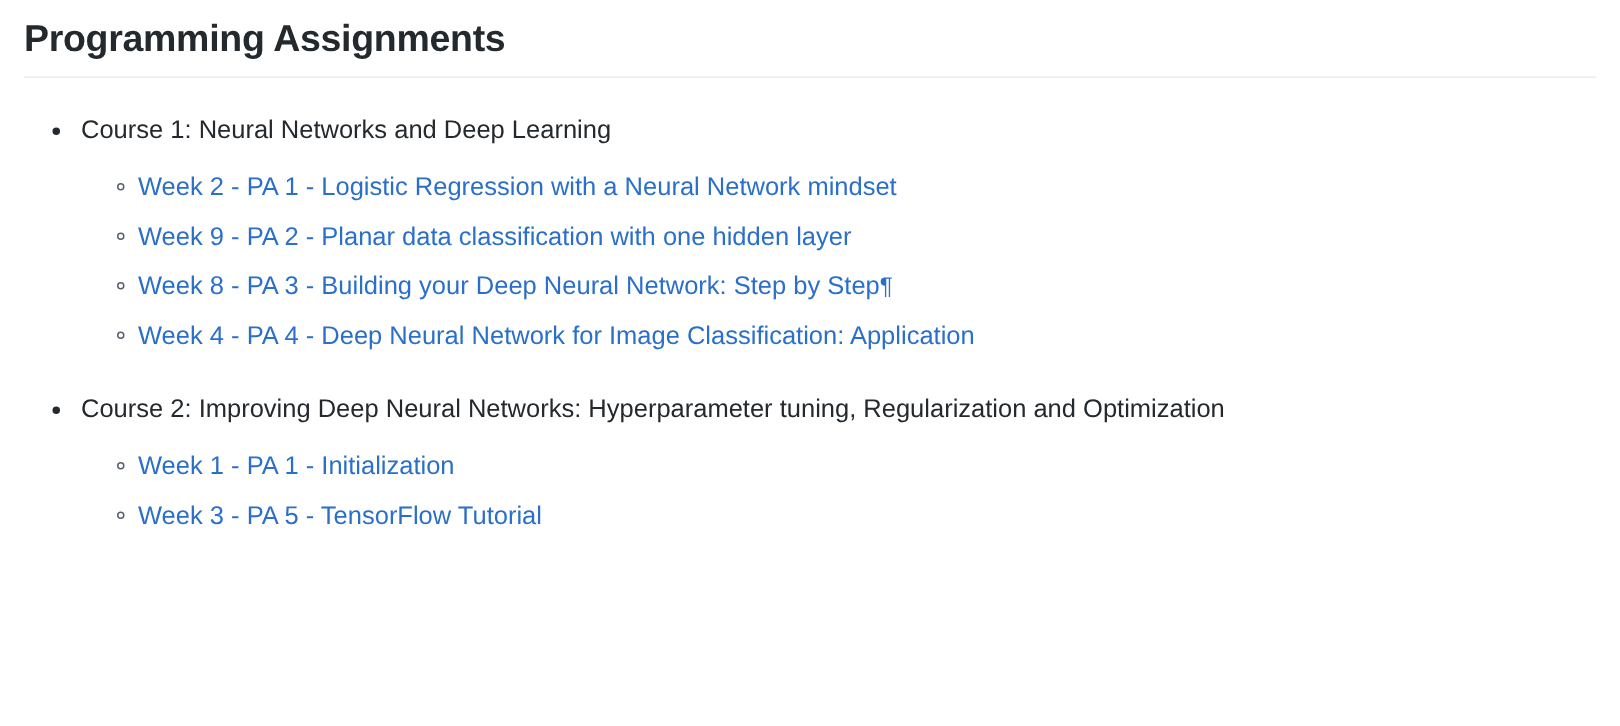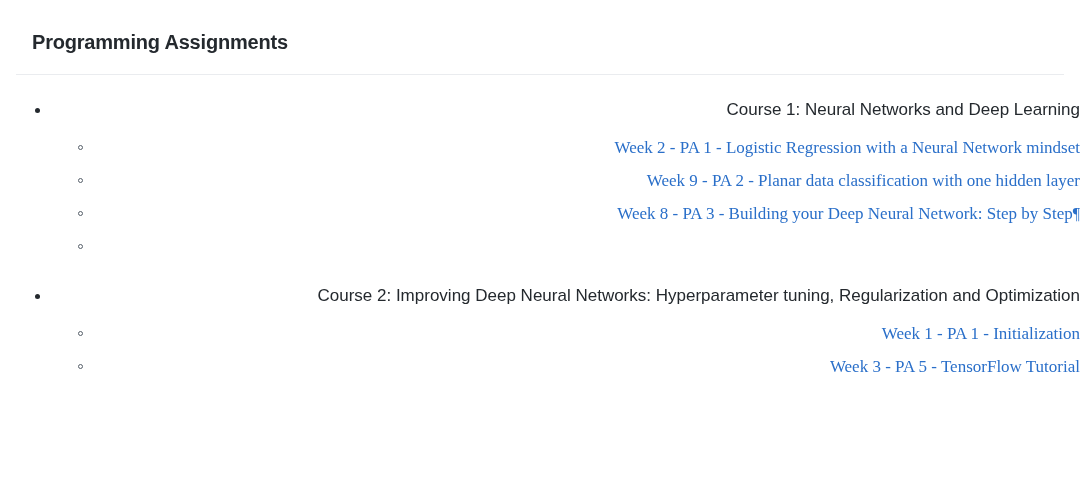--- a/index.html
+++ b/index.html
@@ -19,23 +19,23 @@
     position: relative;
     width: 1080px;
     height: 484px;
     background: #ffffff;
     box-sizing: border-box;
     padding: 0;
   }
 
   
   .page-title {
-    margin: 16px;
+    margin: 0;
     padding: 10px 0 0 16px;
-    font-size: 20px;
+    font-size: 25px;
     line-height: 32px;
     font-weight: bold;
     color: #24292e;
     letter-spacing: -0.2px;
   }
 
   .title-rule {
     margin: 9px 16px 0 16px;
     height: 1px;
     background: #eaecef;
@@ -47,21 +47,20 @@
   .course-list {
     list-style: none;
     margin: 0;
     padding: 0;
   }
 
   .course-item {
     position: relative;
     margin: 0;
     padding: 0 0 0 54px;
-    text-align: right;
   }
   .course-item + .course-item {
     margin-top: 20px;
   }
   .course-item:first-child {
     margin-top: 22px;
   }
 
   .course-bullet {
     position: absolute;
@@ -79,21 +78,20 @@
     line-height: 26px;
     color: #24292e;
     white-space: nowrap;
   }
 
   
   .assignment-list {
     list-style: none;
     margin: 8px 0 0 0;
     padding: 0;
-    font-family: Liberation Serif, serif;
   }
 
   .assignment-item {
     position: relative;
     padding: 0 0 0 38px;
     height: 33px;
     line-height: 33px;
   }
 
   .assignment-bullet {
@@ -143,21 +141,21 @@
         <li class="assignment-item">
           <span class="assignment-bullet"></span>
           <a class="assignment-link">Week 9 - PA 2 - Planar data classification with one hidden layer</a><span class="anchor-mark"></span>
         </li>
         <li class="assignment-item">
           <span class="assignment-bullet"></span>
           <a class="assignment-link">Week 8 - PA 3 - Building your Deep Neural Network: Step by Step</a><span class="anchor-mark">¶</span>
         </li>
         <li class="assignment-item">
           <span class="assignment-bullet"></span>
-          <span class="anchor-mark"></span>
+          <a class="assignment-link">Week 4 - PA 4 - Deep Neural Network for Image Classification: Application</a><span class="anchor-mark"></span>
         </li>
       </ul>
     </li>
 
     <li class="course-item">
       <span class="course-bullet"></span>
       <span class="course-label">Course 2: Improving Deep Neural Networks: Hyperparameter tuning, Regularization and Optimization</span>
 
       <ul class="assignment-list">
         <li class="assignment-item">

